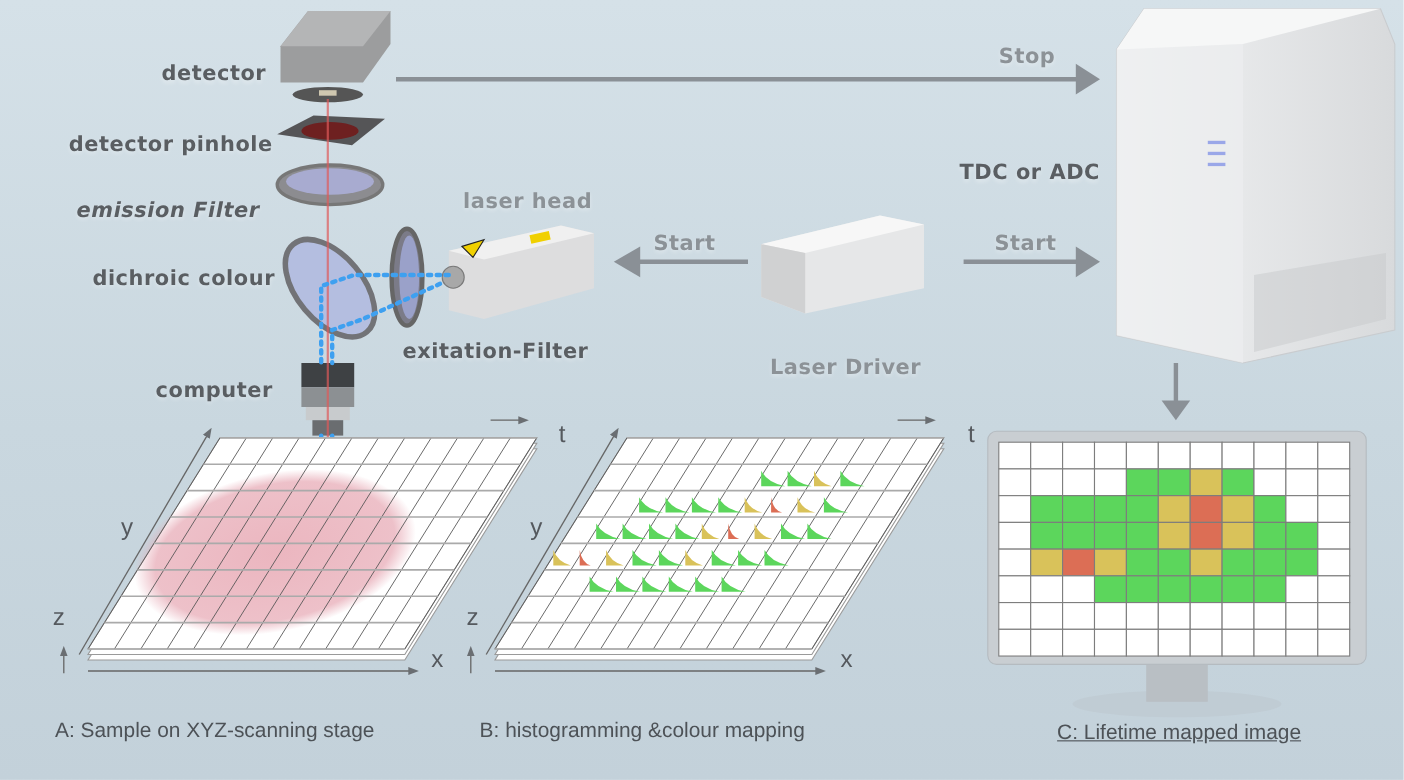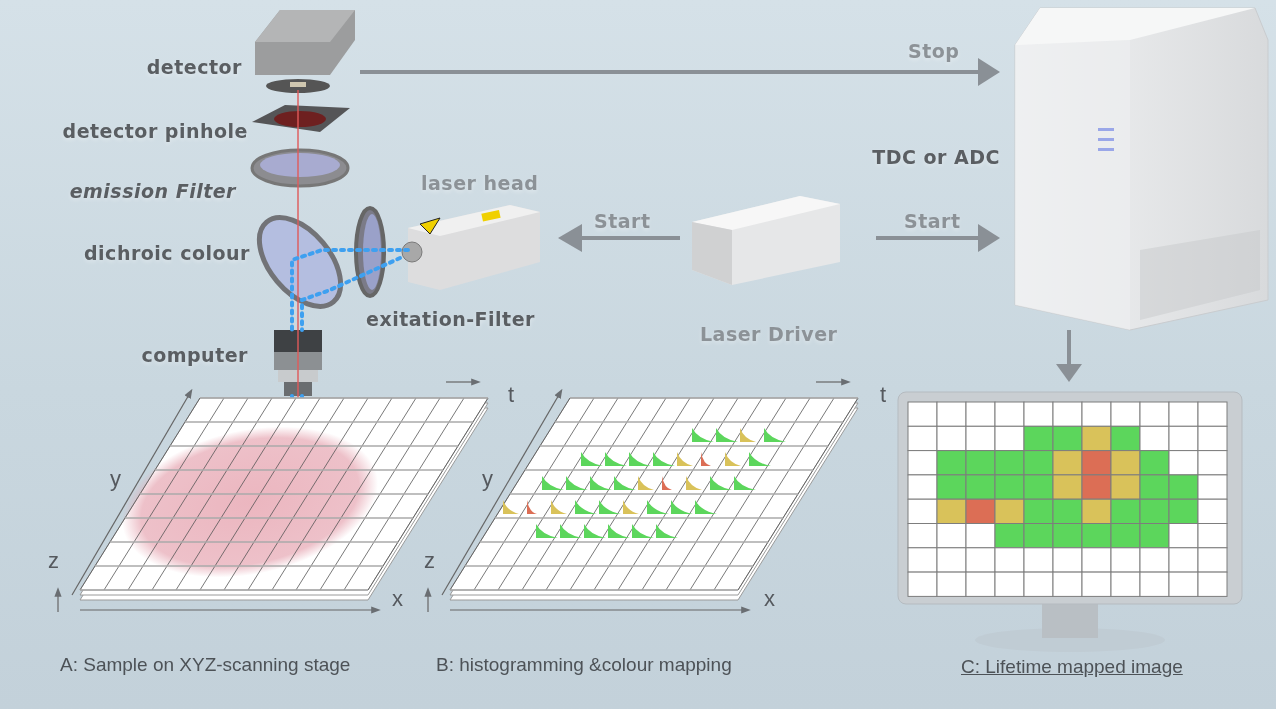--- a/index.html
+++ b/index.html
@@ -335,15 +335,15 @@
 
 <div class="axis" style="left:110px;top:466px;">y</div>
 <div class="axis" style="left:48px;top:548px;">z</div>
 <div class="axis" style="left:392px;top:586px;">x</div>
 <div class="axis" style="left:508px;top:382px;">t</div>
 <div class="axis" style="left:482px;top:466px;">y</div>
 <div class="axis" style="left:424px;top:548px;">z</div>
 <div class="axis" style="left:764px;top:586px;">x</div>
 <div class="axis" style="left:880px;top:382px;">t</div>
 
-<div class="cap" style="left:60px;top:654px;">A: Sample on XYZ-scanning stage</div>
+<div class="cap" style="left:50px;top:654px;">A: Sample on XYZ-scanning stage</div>
 <div class="cap" style="left:436px;top:654px;">B: histogramming &amp;colour mapping</div>
 <div class="cap" style="left:961px;top:656px;text-decoration:underline;">C: Lifetime mapped image</div>
 
 </body></html>

